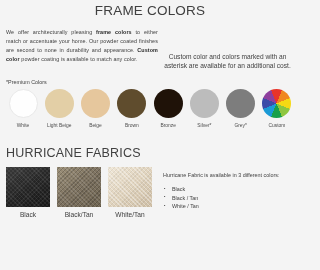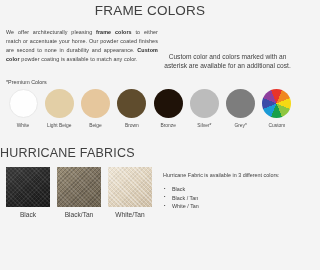--- a/index.html
+++ b/index.html
@@ -27,20 +27,21 @@
     font-size: 13.5px;
     font-weight: 400;
     color: #404040;
     letter-spacing: 0.2px;
     margin: 3px 0 0 0;
     padding: 0;
     line-height: 16px;
   }
   .section-title.left {
     text-align: left;
+    padding-left: 6px;
     font-size: 12.5px;
   }
 
   .copy-row {
     display: flex;
     align-items: flex-start;
     padding: 4px 5px 0 6px;
   }
   .copy-left {
     width: 152px;

